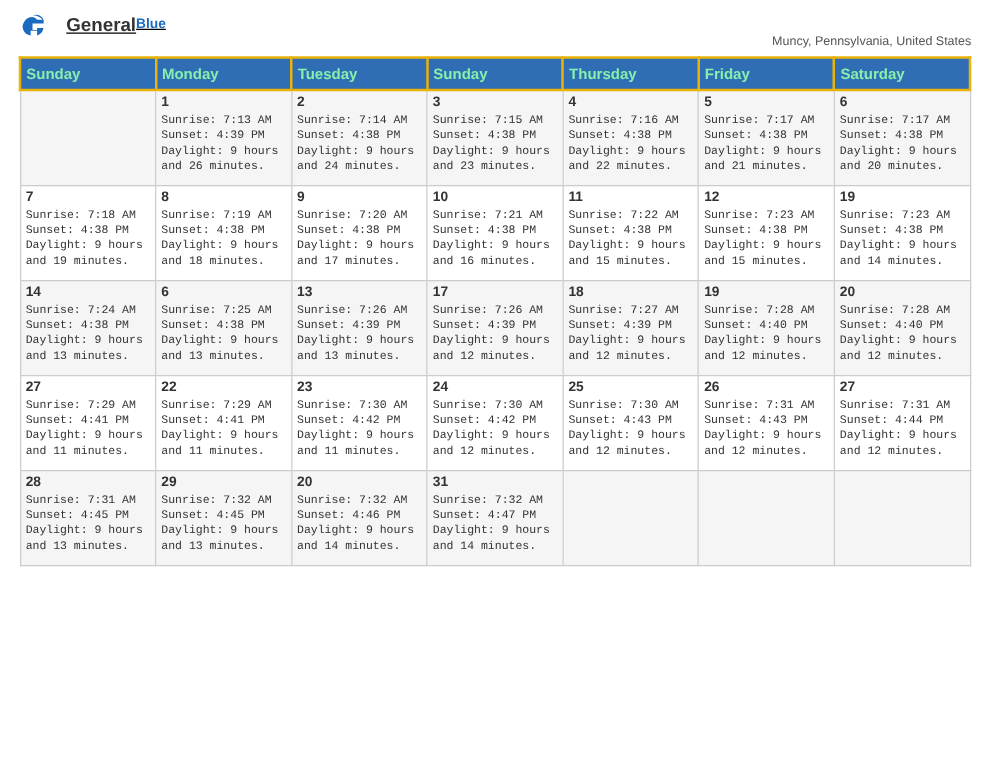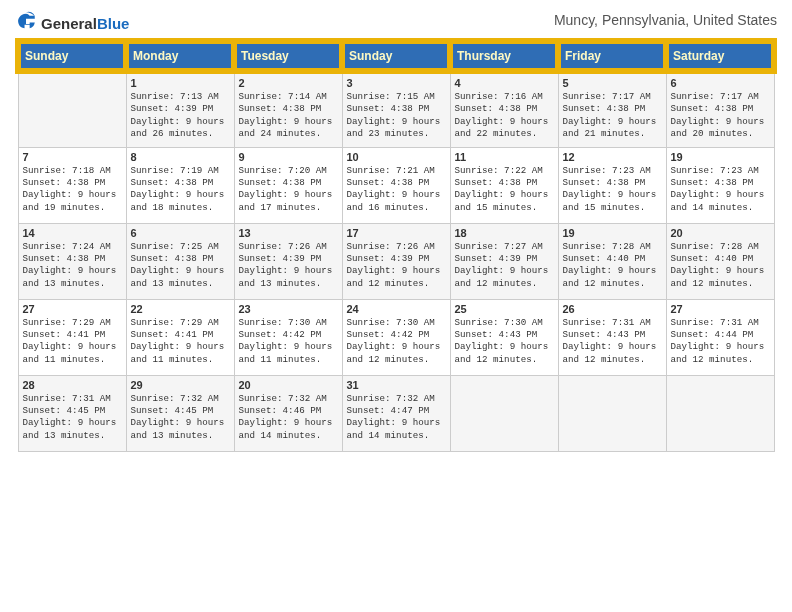--- a/index.html
+++ b/index.html
@@ -16,66 +16,67 @@
       padding: 10px 15px;
     }
     .header-row {
       display: flex;
       align-items: flex-start;
       justify-content: space-between;
       margin-bottom: 6px;
     }
     .logo {
       display: flex;
-      align-items: flex-end;
-      gap: 4px;
+      align-items: center;
+      gap: 16px;
+      text-decoration: underline;
     }
     .logo-text-general {
       font-size: 15px;
       font-weight: bold;
       color: #333;
       line-height: 1.1;
     }
     .logo-text-blue {
-      font-size: 15px;
+      font-size: 11px;
       font-weight: bold;
       color: #1a6bbf;
       line-height: 1.1;
     }
     .logo-icon {
       width: 22px;
       height: 22px;
     }
     .title-block {
       text-align: right;
     }
     .month-title {
       font-size: 32px;
       font-weight: normal;
       color: #333;
       line-height: 1.1;
     }
     .location-subtitle {
-      font-size: 14px;
+      font-size: 10px;
       color: #555;
-      margin-top: 2px;
+      margin-top: 18px;
     }
     table {
       width: 100%;
       border-collapse: collapse;
       table-layout: fixed;
     }
     thead tr th {
       background-color: #2f6db5;
-      color: #fef9c3;
+      color: #86efac;
       font-size: 12px;
       font-weight: bold;
       padding: 5px 4px;
       text-align: left;
-      border: 6px solid #eab308;
+      border: 2px solid #eab308;
     }
     tbody tr td {
       border: 1px solid #ccc;
       vertical-align: top;
       padding: 3px 4px;
       font-size: 9.5px;
       color: #333;
       height: 76px;
       background: #fff;
     }

